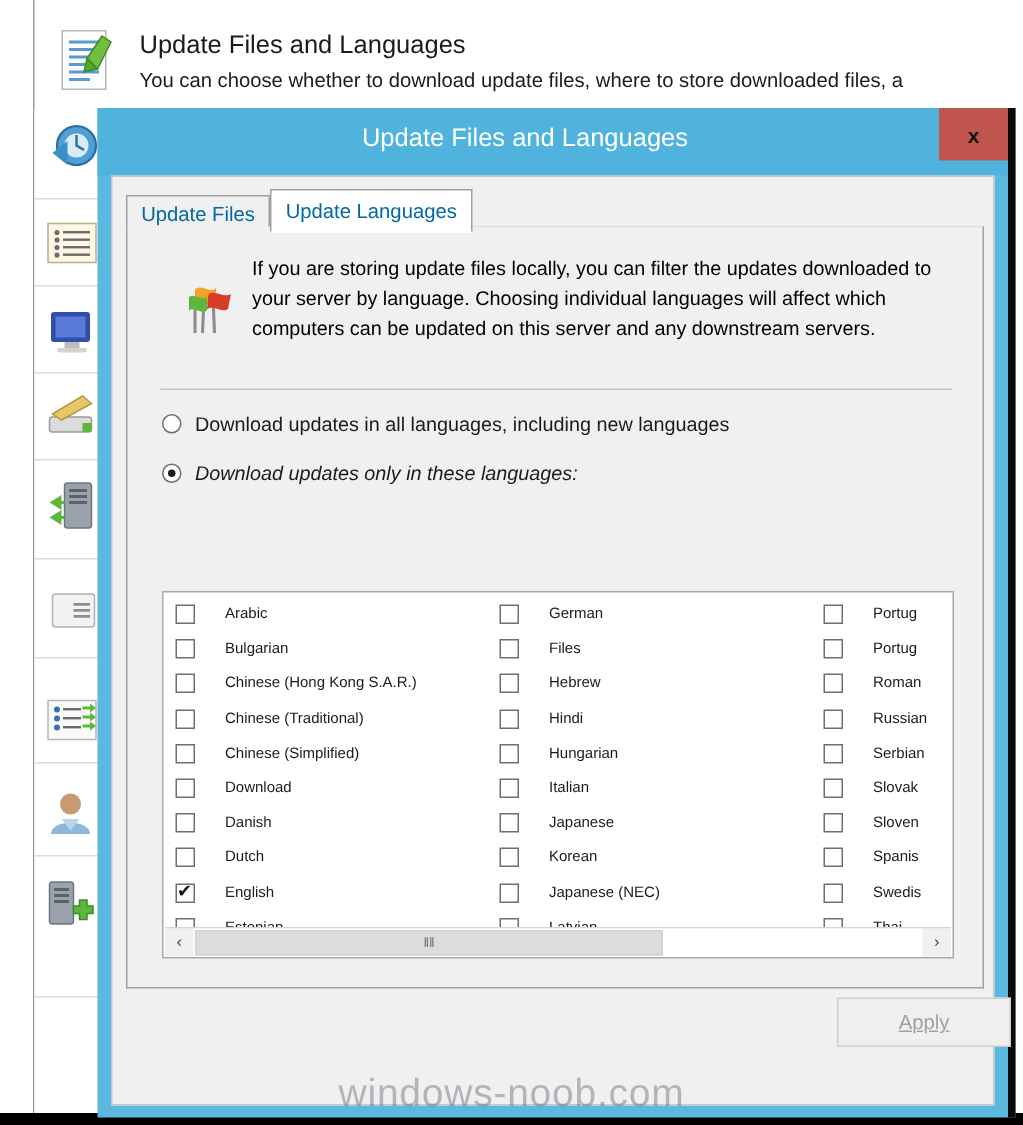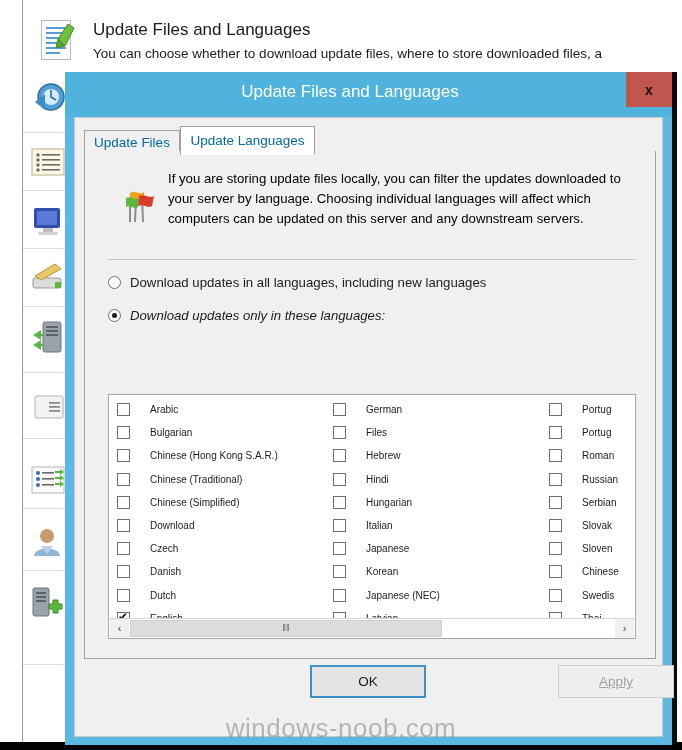--- a/index.html
+++ b/index.html
@@ -470,24 +470,20 @@
               <div class="lang-item">
                   <span class="cb"></span>
                   <span>Chinese (Simplified)</span>
                 </div>
               <div class="lang-item">
                   <span class="cb"></span>
                   <span>Download</span>
                 </div>
               <div class="lang-item">
                   <span class="cb"></span>
-                  <span>Czech</span>
-                </div>
-              <div class="lang-item">
-                  <span class="cb"></span>
                   <span>Danish</span>
                 </div>
               <div class="lang-item">
                   <span class="cb"></span>
                   <span>Dutch</span>
                 </div>
               <div class="lang-item">
                   <span class="cb checked"></span>
                   <span>English</span>
                 </div>
@@ -570,21 +566,21 @@
               <div class="lang-item">
                   <span class="cb"></span>
                   <span>Slovak</span>
                 </div>
               <div class="lang-item">
                   <span class="cb"></span>
                   <span>Sloven</span>
                 </div>
               <div class="lang-item">
                   <span class="cb"></span>
-                  <span>Chinese</span>
+                  <span>Spanis</span>
                 </div>
               <div class="lang-item">
                   <span class="cb"></span>
                   <span>Swedis</span>
                 </div>
               <div class="lang-item">
                   <span class="cb"></span>
                   <span>Thai</span>
                 </div>
               <div class="lang-item">
@@ -603,21 +599,20 @@
                 <span class="sb-grip">‖‖</span>
               </div>
             </div>
             <div class="sb-btn">›</div>
           </div>
         </div>
 
       </div>
 
       <div class="btn-row">
-        <button class="btn default" style="left:235px;">OK</button>
         <button class="btn disabled" style="left:483px;text-decoration:underline;">Apply</button>
       </div>
 
     </div>
   </div>
 
   <div class="watermark">windows-noob.com</div>
 
 </div>
 

